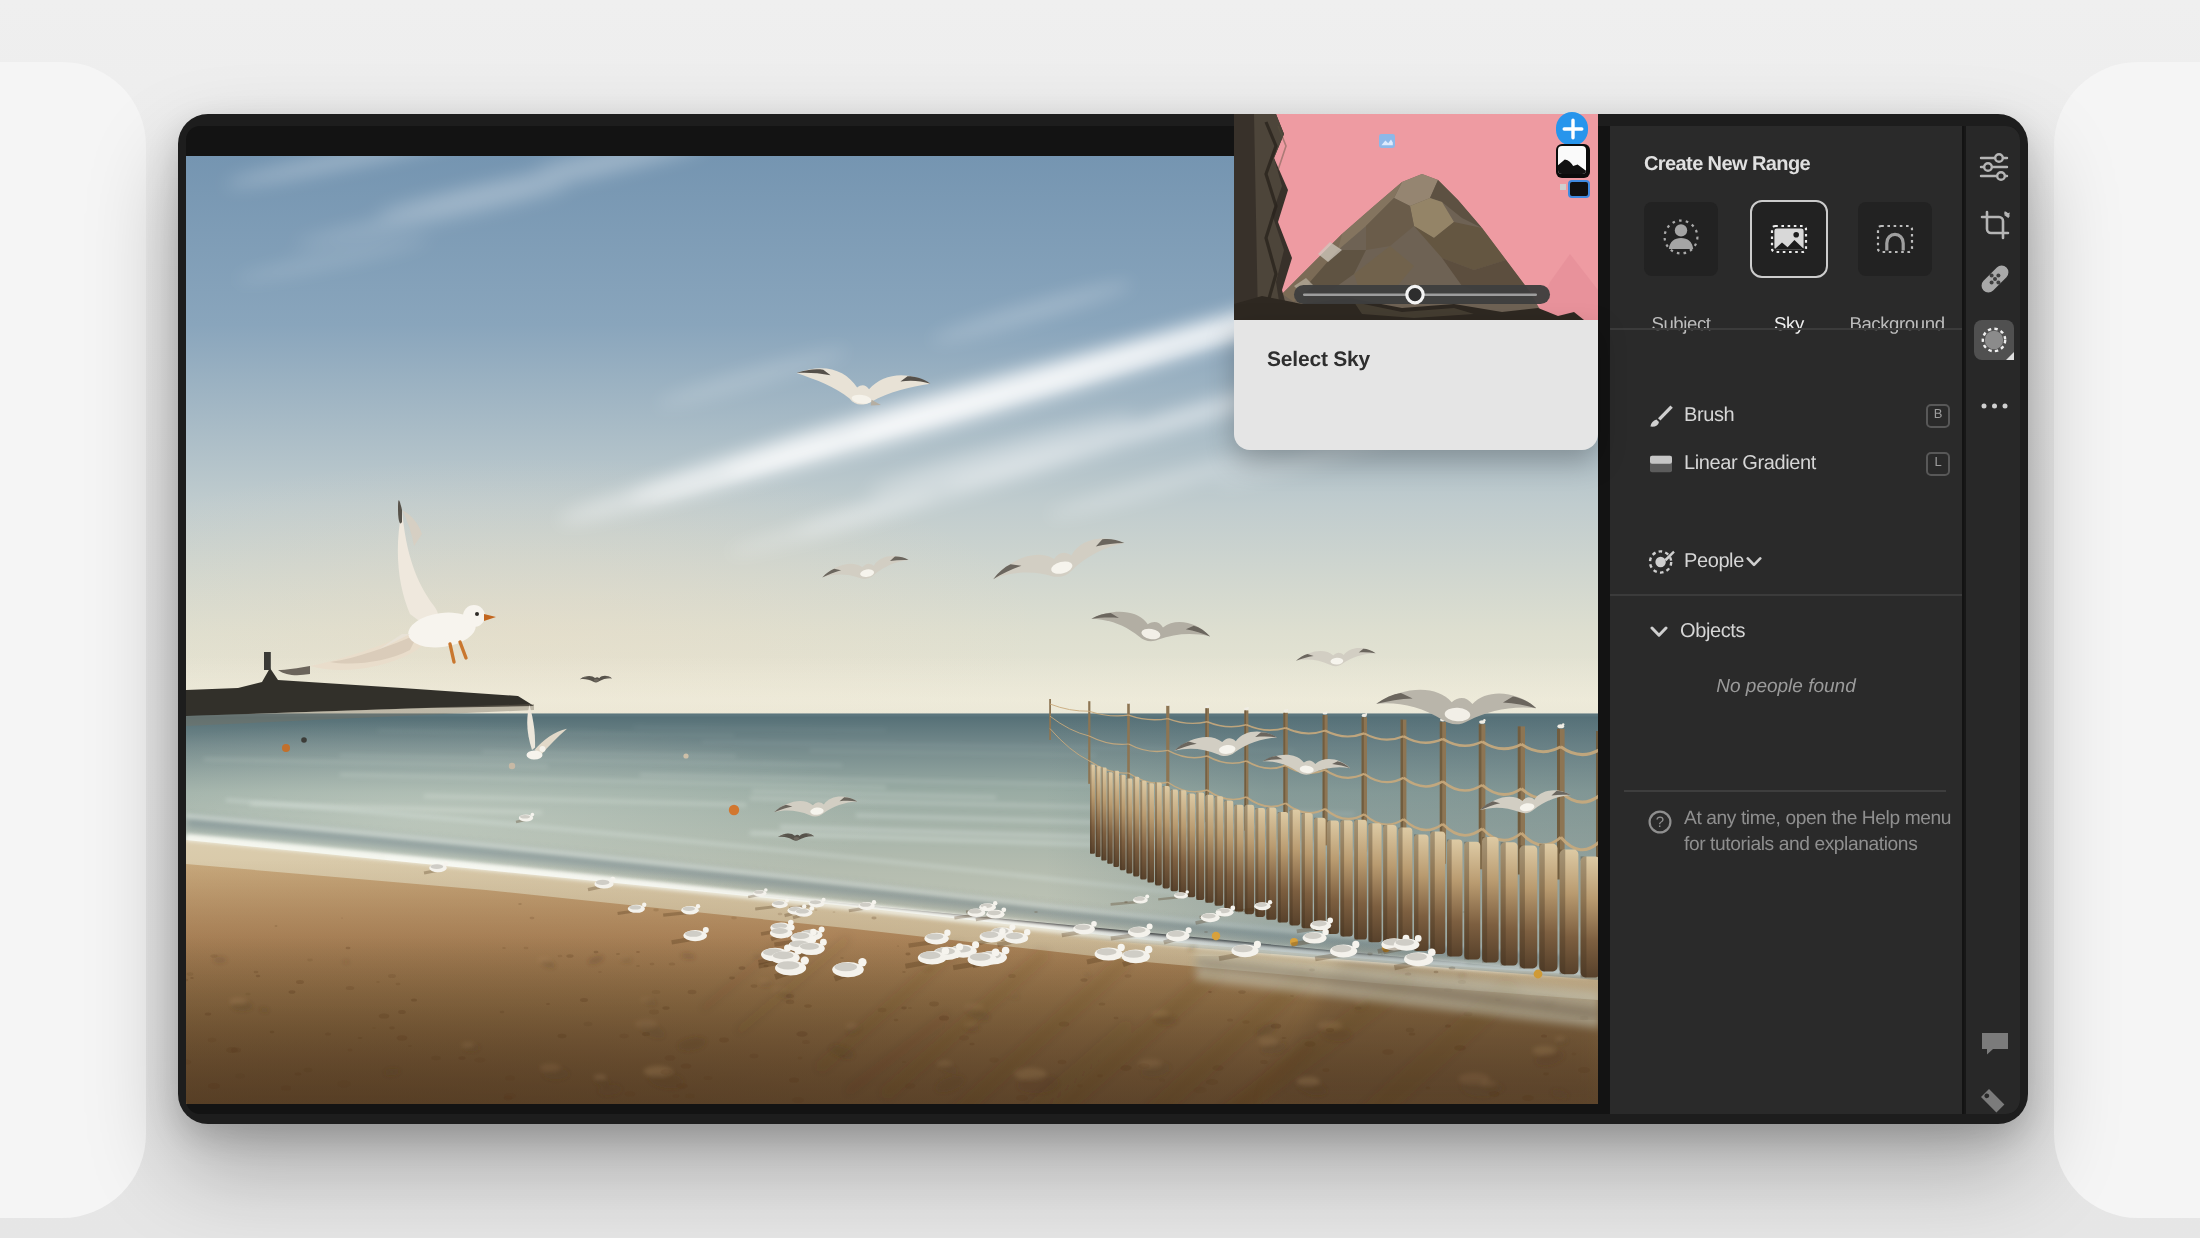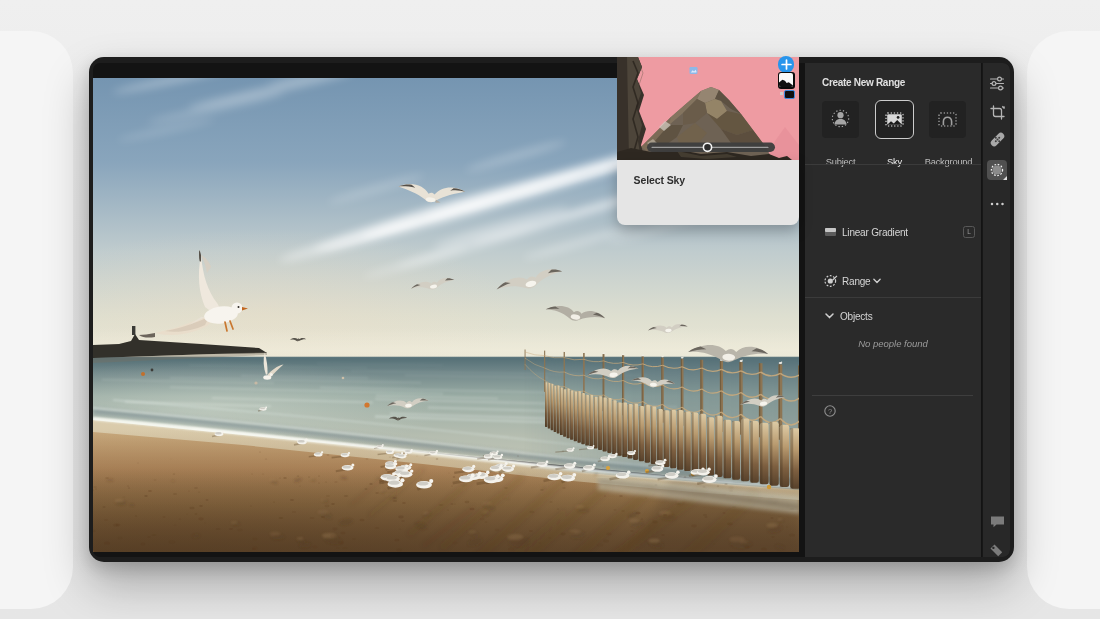--- a/index.html
+++ b/index.html
@@ -1039,52 +1039,61 @@
         <div class="mbtn" style="left:124.4px;">
           <svg width="37" height="37" viewBox="0 0 37 37">
             <path d="M14.4,24.2 V20.6 C14.4,18 16.2,16.2 18.5,16.2 C20.8,16.2 22.6,18 22.6,20.6 V24.2" fill="none" stroke="#a0a0a0" stroke-width="1.6"></path>
             <rect x="10" y="12" width="17" height="13" rx="1.6" fill="none" stroke="#bdbdbd" stroke-width="1.1" stroke-dasharray="1.3 1.8"></rect>
           </svg>
         </div>
         <div class="mlabel" style="left:7px;width:57px;">Subject</div>
         <div class="mlabel" style="left:61px;width:57px;color:#efefef;">Sky</div>
         <div class="mlabel" style="left:115px;width:57px;">Background</div>
         <div class="pdiv" style="top:100.5px;"></div>
+        <div class="prow" style="top:132.5px;">
+          <svg class="picon" width="13" height="13" viewBox="0 0 13 13">
+            <path d="M1.2,11.8 C1.5,9.8 2.6,8.6 4.2,8.2 L5.5,9.5 C5.2,11.2 3.6,12.1 1.2,11.8 Z" fill="#cfcfcf"></path>
+            <path d="M5,7.6 L11.2,1.2 L12.4,2.4 L6.2,8.8 Z" fill="#cfcfcf"></path>
+          </svg>
+          <span class="ptext">Brush</span>
+            <span class="pkey">B</span>
+          </div>
         <div class="prow" style="top:157px;">
           <svg class="picon" width="13" height="13" viewBox="0 0 13 13">
             <rect x="1" y="2.4" width="11" height="8.2" rx="1" fill="#5c5c5c"></rect>
             <rect x="1" y="2.4" width="11" height="4" rx="1" fill="#c6c6c6"></rect>
           </svg>
           <span class="ptext">Linear Gradient</span>
             <span class="pkey">L</span>
           </div>
         <div class="prow" style="top:206px;">
           <svg class="picon" width="14" height="14" viewBox="0 0 14 14">
             <circle cx="6.3" cy="7" r="5.3" fill="none" stroke="#cfcfcf" stroke-width="1.2" stroke-dasharray="1.8 1.6"></circle>
             <circle cx="6.3" cy="7" r="2.6" fill="#cfcfcf"></circle>
             <path d="M8.2,5.6 L12.6,1.4 L13.4,2.2 L9.2,6.6 Z" fill="#cfcfcf"></path>
           </svg>
-          <span class="ptext">Range</span>
+          <span class="ptext">People</span>
           <svg style="position:absolute;left:68px;top:50%;transform:translateY(-50%);" width="8" height="6" viewBox="0 0 9 6">
             <path d="M1,1 L4.5,4.6 L8,1" fill="none" stroke="#cfcfcf" stroke-width="1.5" stroke-linecap="round" stroke-linejoin="round"></path>
           </svg>
         </div>
         <div class="pdiv" style="top:234.3px;"></div>
         <div class="prow" style="top:240.5px;">
           <svg style="position:absolute;left:20px;top:50%;transform:translateY(-50%);" width="9" height="6" viewBox="0 0 9 6">
             <path d="M1,1 L4.5,4.6 L8,1" fill="none" stroke="#cfcfcf" stroke-width="1.5" stroke-linecap="round" stroke-linejoin="round"></path>
           </svg>
           <span class="ptext" style="left:35px;">Objects</span>
           </div>
         <div style="position:absolute;left:0;top:275px;width:176px;text-align:center;font-size:9.5px;font-style:italic;color:#9b9b9b;">No people found</div>
         <div class="pdiv" style="top:332px;left:7px;width:161px;background:#3e3e3e;"></div>
         <svg style="position:absolute;left:18.5px;top:341.5px;" width="12" height="12" viewBox="0 0 12 12">
           <circle cx="6" cy="6" r="5.2" fill="none" stroke="#8f8f8f" stroke-width="1.1"></circle>
           <text x="6" y="8.6" font-size="7.5" fill="#8f8f8f" text-anchor="middle" font-family="Liberation Sans">?</text>
         </svg>
+        <div class="help" style="position:absolute;left:37px;top:341px;width:135px;">At any time, open the Help menu<br>for tutorials and explanations</div>
       </div>
       <div id="rail">
         <svg style="position:absolute;left:6px;top:13px;" width="16" height="15" viewBox="0 0 16 15">
           <g stroke="#b5b5b5" stroke-width="1.2" stroke-linecap="round">
             <path d="M1.5,3 H14.5 M1.5,7.5 H14.5 M1.5,12 H14.5"></path>
           </g>
           <circle cx="10.5" cy="3" r="1.9" fill="#282828" stroke="#b5b5b5" stroke-width="1.2"></circle>
           <circle cx="5" cy="7.5" r="1.9" fill="#282828" stroke="#b5b5b5" stroke-width="1.2"></circle>
           <circle cx="11.5" cy="12" r="1.9" fill="#282828" stroke="#b5b5b5" stroke-width="1.2"></circle>
         </svg>

